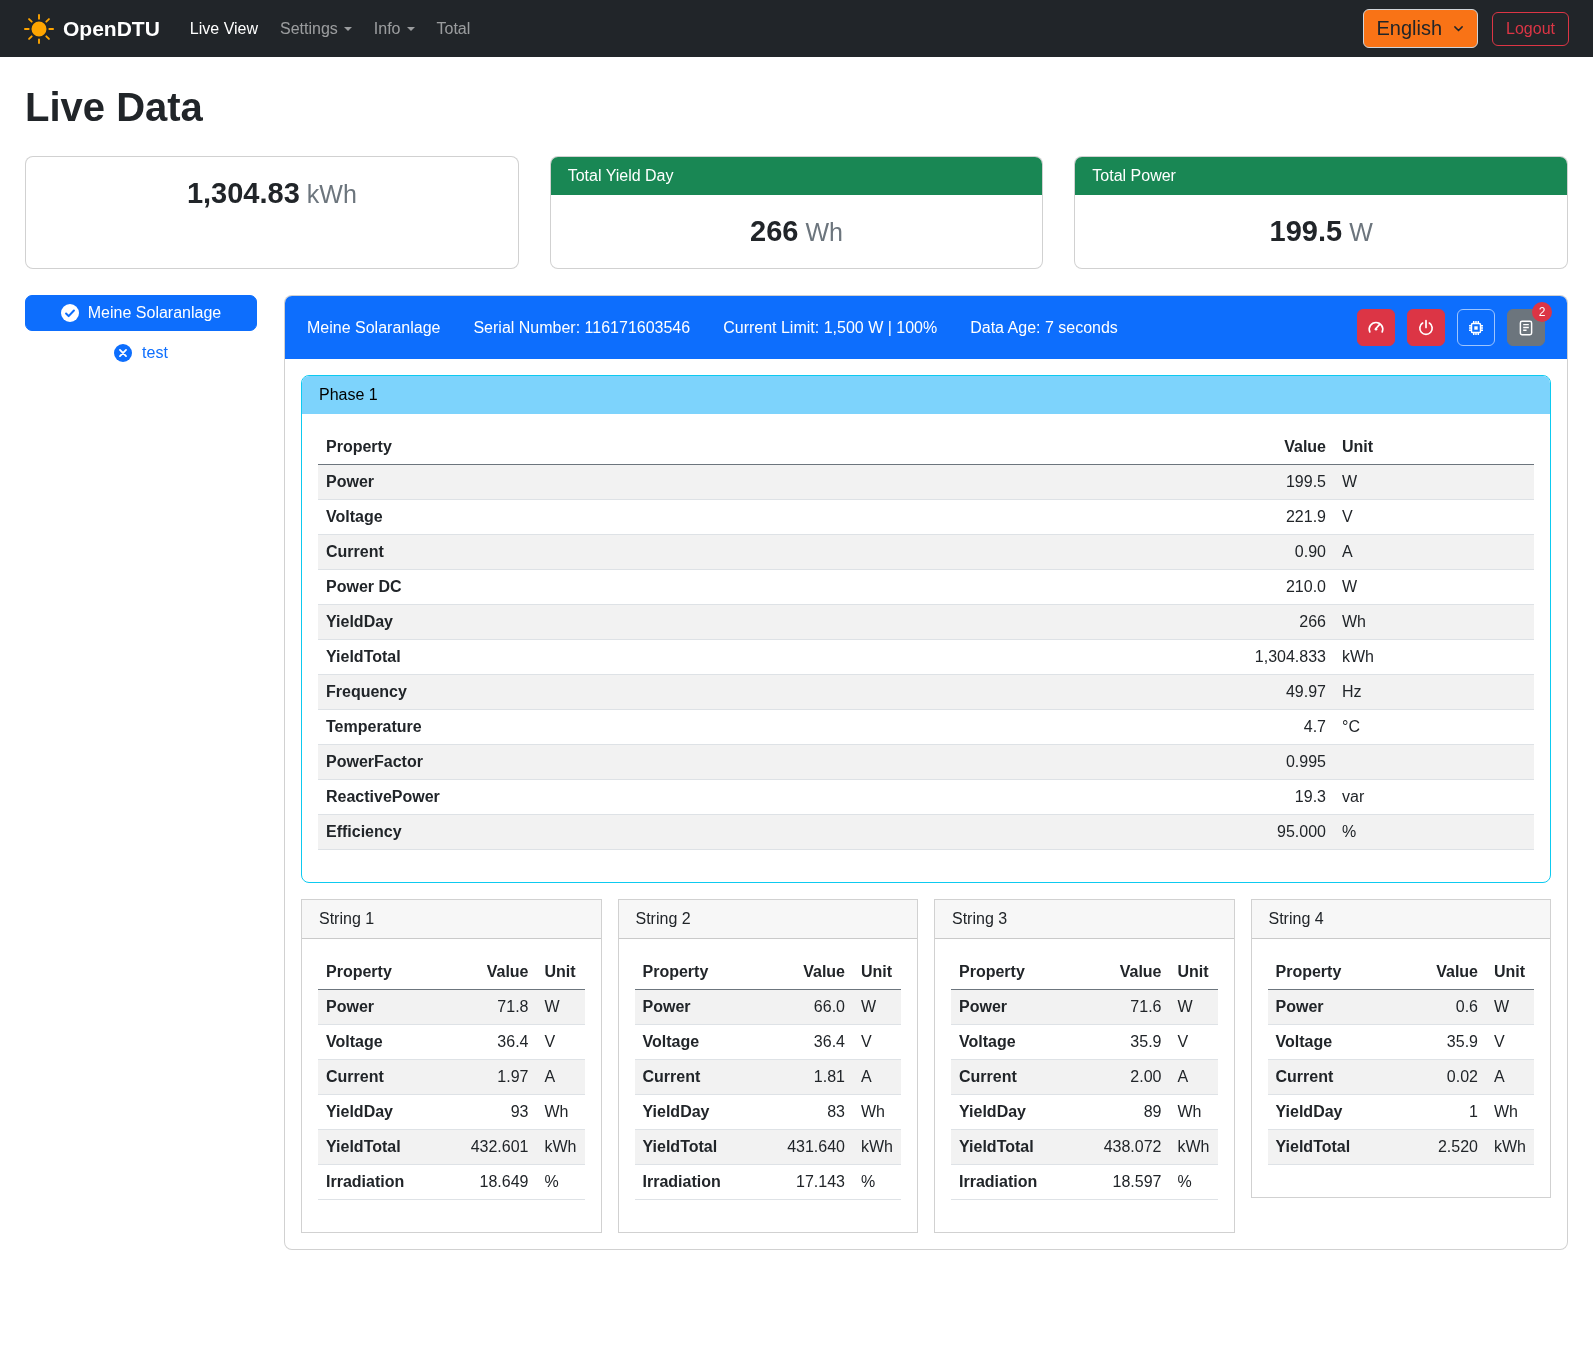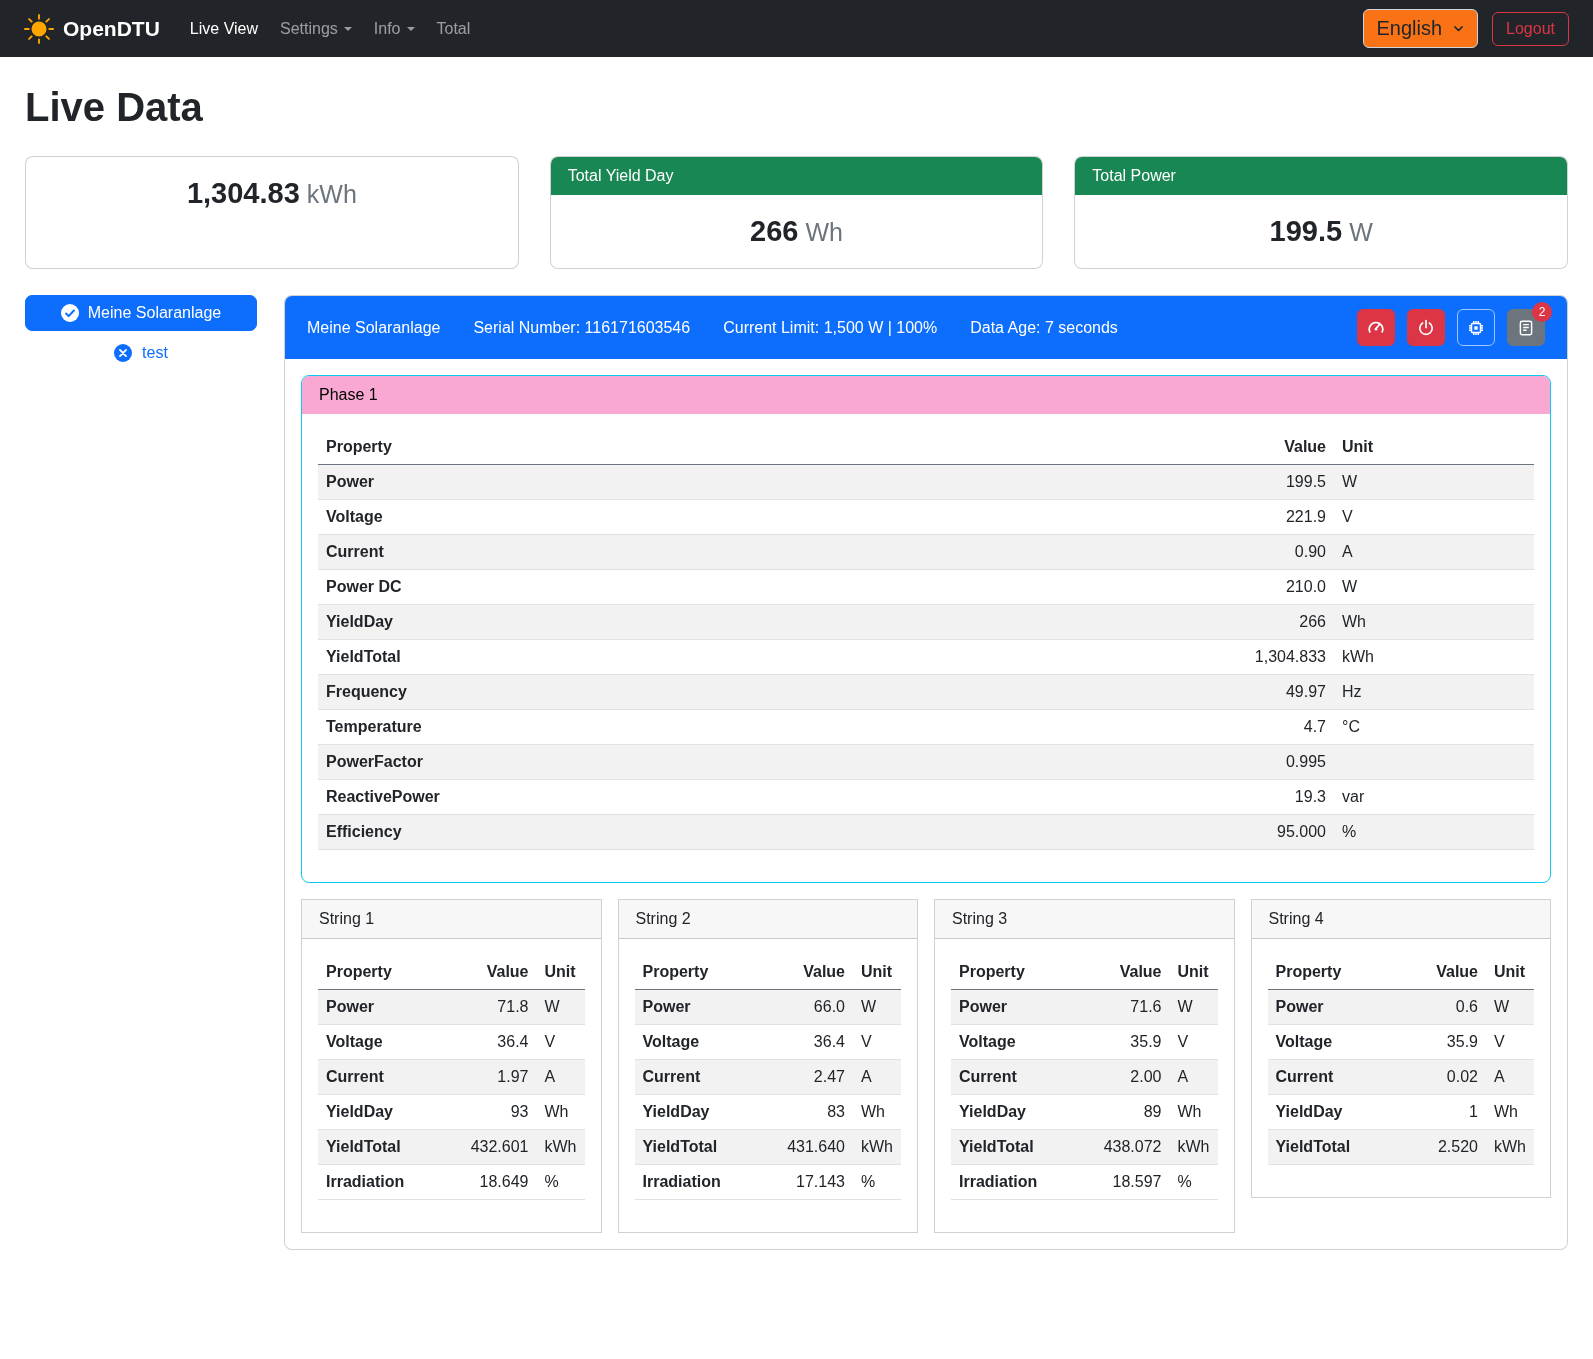--- a/index.html
+++ b/index.html
@@ -126,21 +126,21 @@
   .inverter-body { padding: 16px; }
 
   
   .phase-card {
     border: 1px solid #0dcaf0;
     border-radius: 8px;
     overflow: hidden;
     background: #fff;
   }
   .phase-header {
-    background: #f9a8d4; color: #000;
+    background: #7dd3fc; color: #000;
     padding: 10px 17px;
   }
   .phase-body { padding: 16px; }
 
   
   table.data-table { width: 100%; border-collapse: collapse; margin-bottom: 16px; }
   .data-table th, .data-table td {
     text-align: left;
     padding: 8px;
     border-bottom: 1px solid #dee2e6;
@@ -435,21 +435,21 @@
                       <td class="col-value" data-interactable="false">66.0</td>
                       <td class="col-unit" data-interactable="false">W</td>
                     </tr>
                     <tr data-interactable="false">
                       <td class="prop" data-interactable="false">Voltage</td>
                       <td class="col-value" data-interactable="false">36.4</td>
                       <td class="col-unit" data-interactable="false">V</td>
                     </tr>
                     <tr data-interactable="false">
                       <td class="prop" data-interactable="false">Current</td>
-                      <td class="col-value" data-interactable="false">2.47</td>
+                      <td class="col-value" data-interactable="false">1.81</td>
                       <td class="col-unit" data-interactable="false">A</td>
                     </tr>
                     <tr data-interactable="false">
                       <td class="prop" data-interactable="false">YieldDay</td>
                       <td class="col-value" data-interactable="false">83</td>
                       <td class="col-unit" data-interactable="false">Wh</td>
                     </tr>
                     <tr data-interactable="false">
                       <td class="prop" data-interactable="false">YieldTotal</td>
                       <td class="col-value" data-interactable="false">431.640</td>

